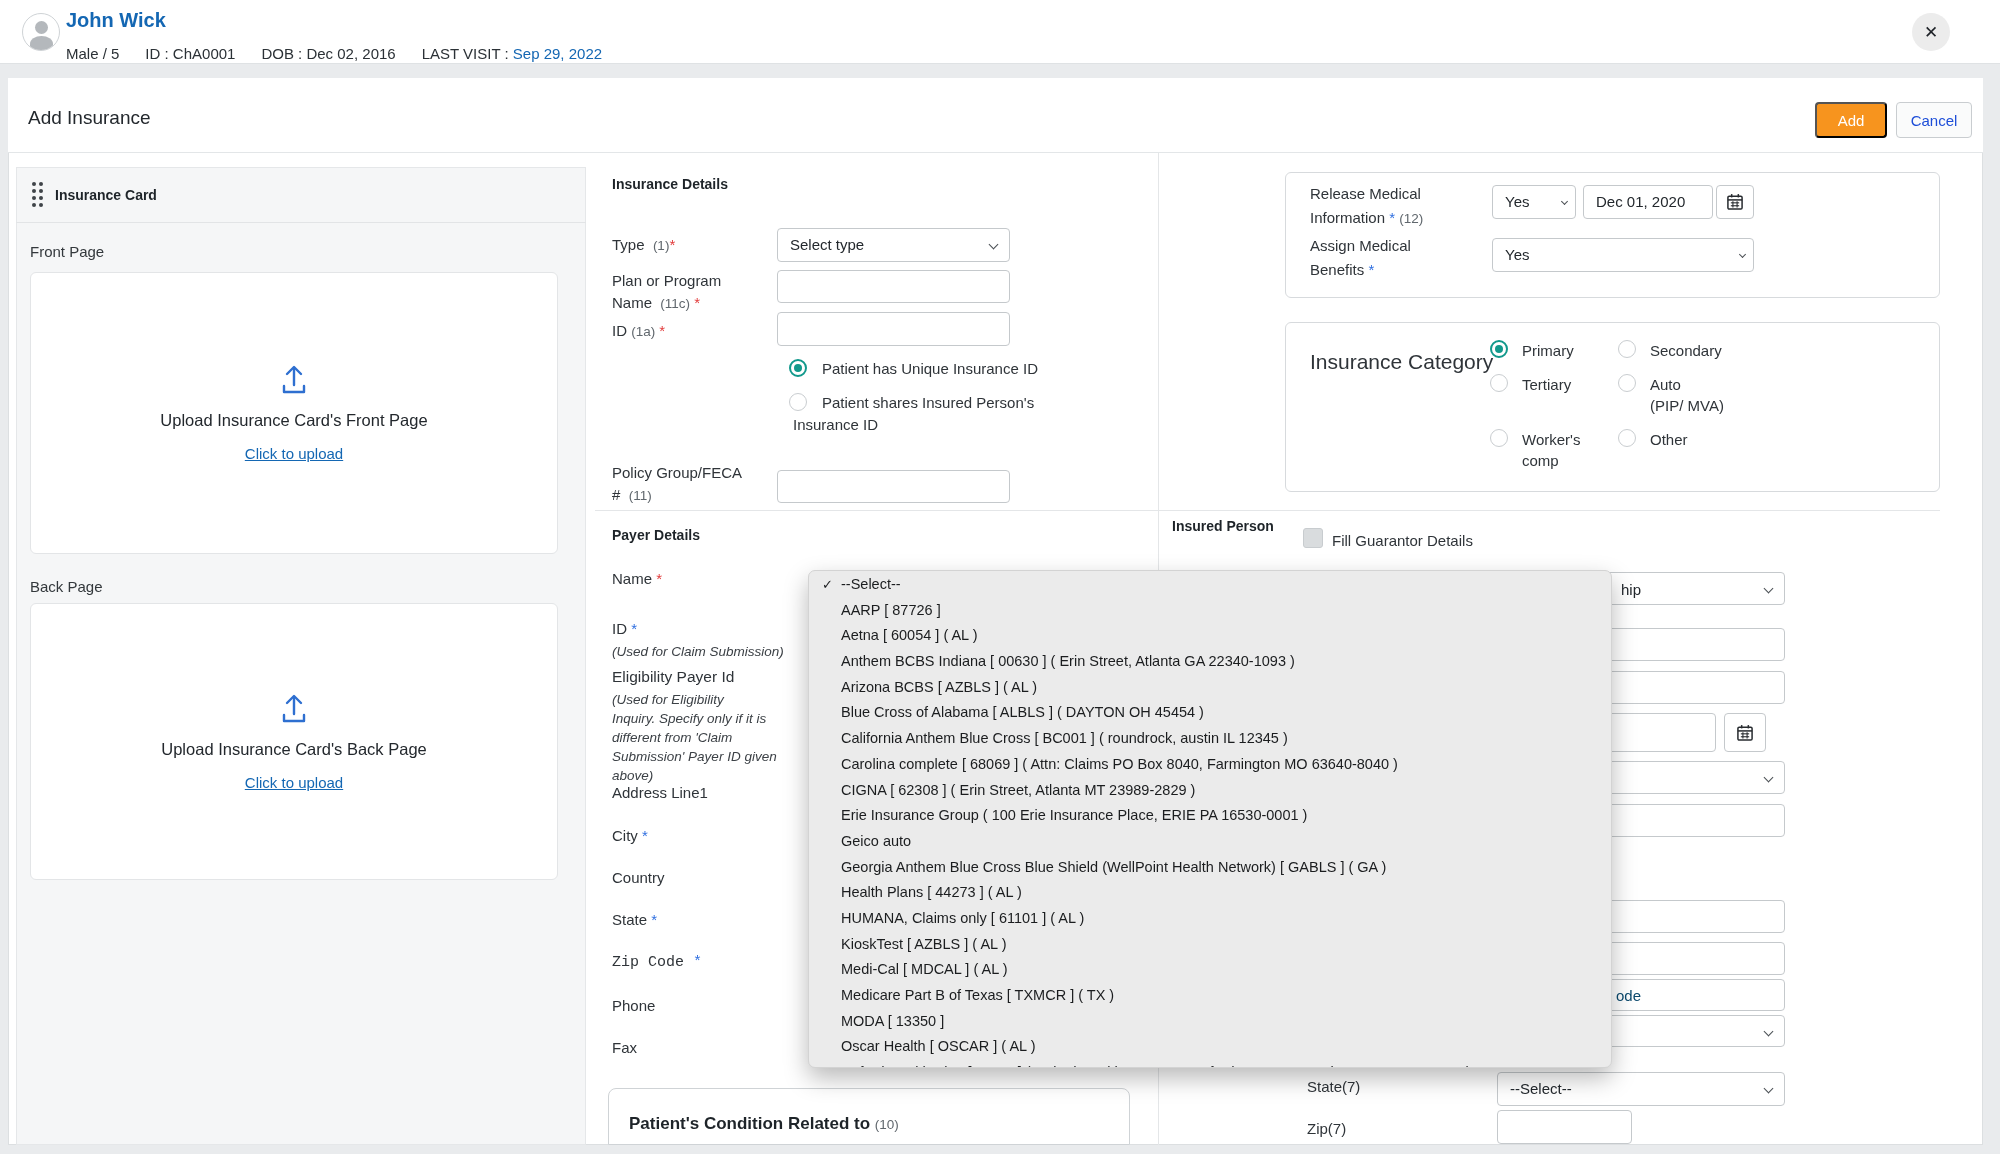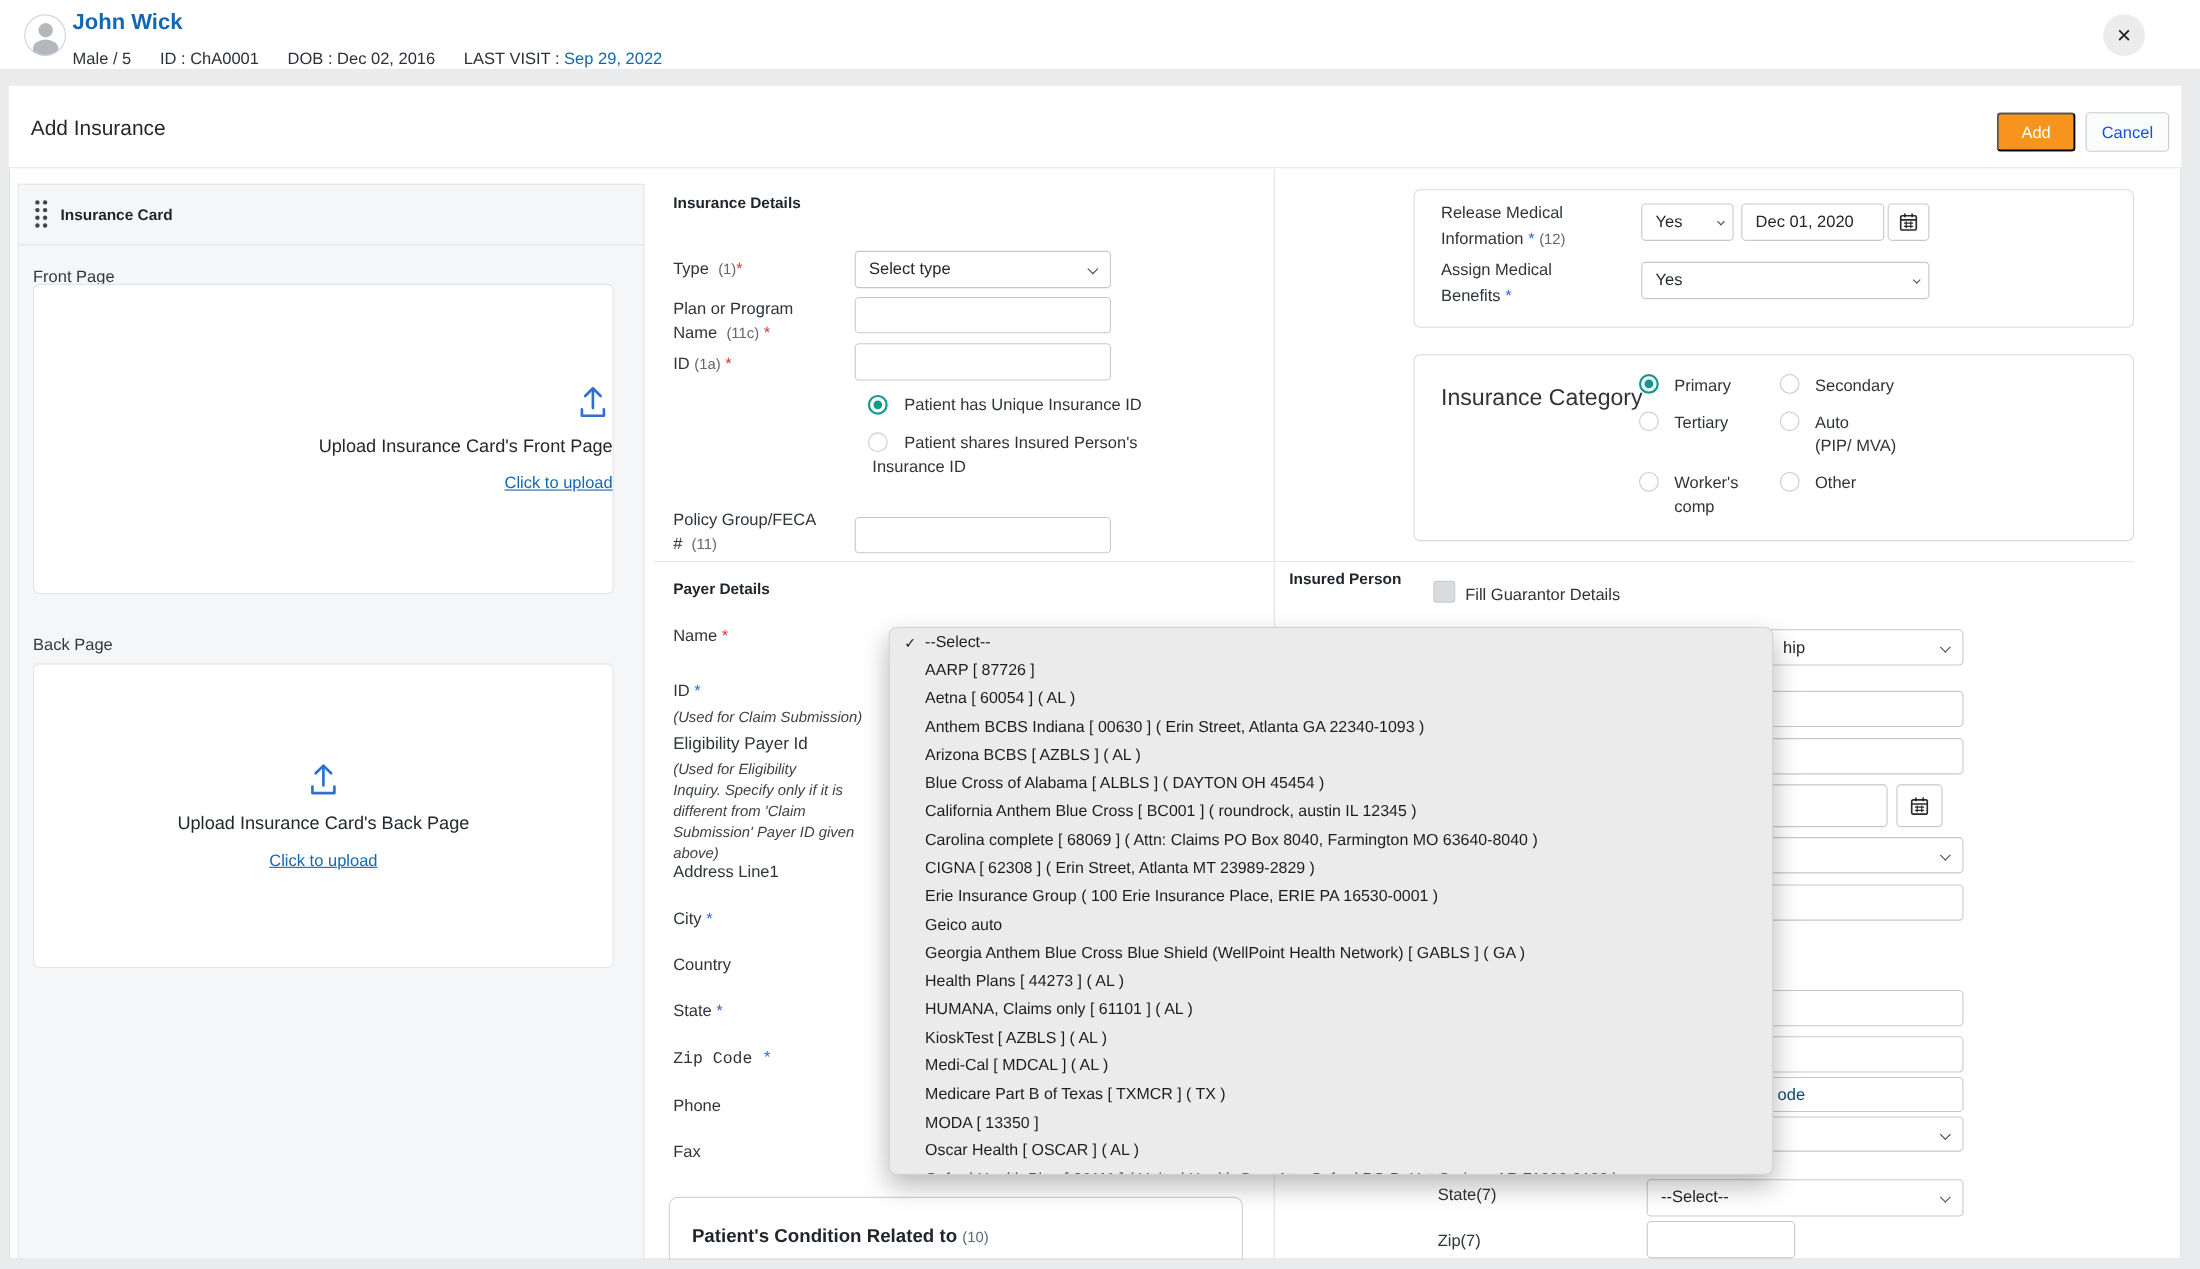--- a/index.html
+++ b/index.html
@@ -109,21 +109,21 @@
         <i></i>
         <i></i>
         <i></i>
         <i></i>
         <i></i>
         <i></i>
       </span>
     <span class="sec-title">Insurance Card</span>
   </div>
   <div class="flabel" style="left:30px; top:243px;">Front Page</div>
-  <div class="upload-card" style="top:258px; height:282px;align-items:flex-end;">
+  <div class="upload-card" style="top:272px; height:282px;">
     <svg width="36" height="32" viewBox="0 0 36 32" fill="none" stroke="#2e6fd0" stroke-width="2.4" stroke-linecap="round" stroke-linejoin="round">
         <path d="M18 21 V4"></path>
         <path d="M11 10 L18 3 L25 10"></path>
         <path d="M8 22 v6 h20 v-6"></path>
       </svg>
     <div class="upload-title">Upload Insurance Card's Front Page</div>
     <div class="upload-link">Click to upload</div>
   </div>
   <div class="flabel" style="left:30px; top:578px;">Back Page</div>
   <div class="upload-card" style="top:603px; height:277px;">

